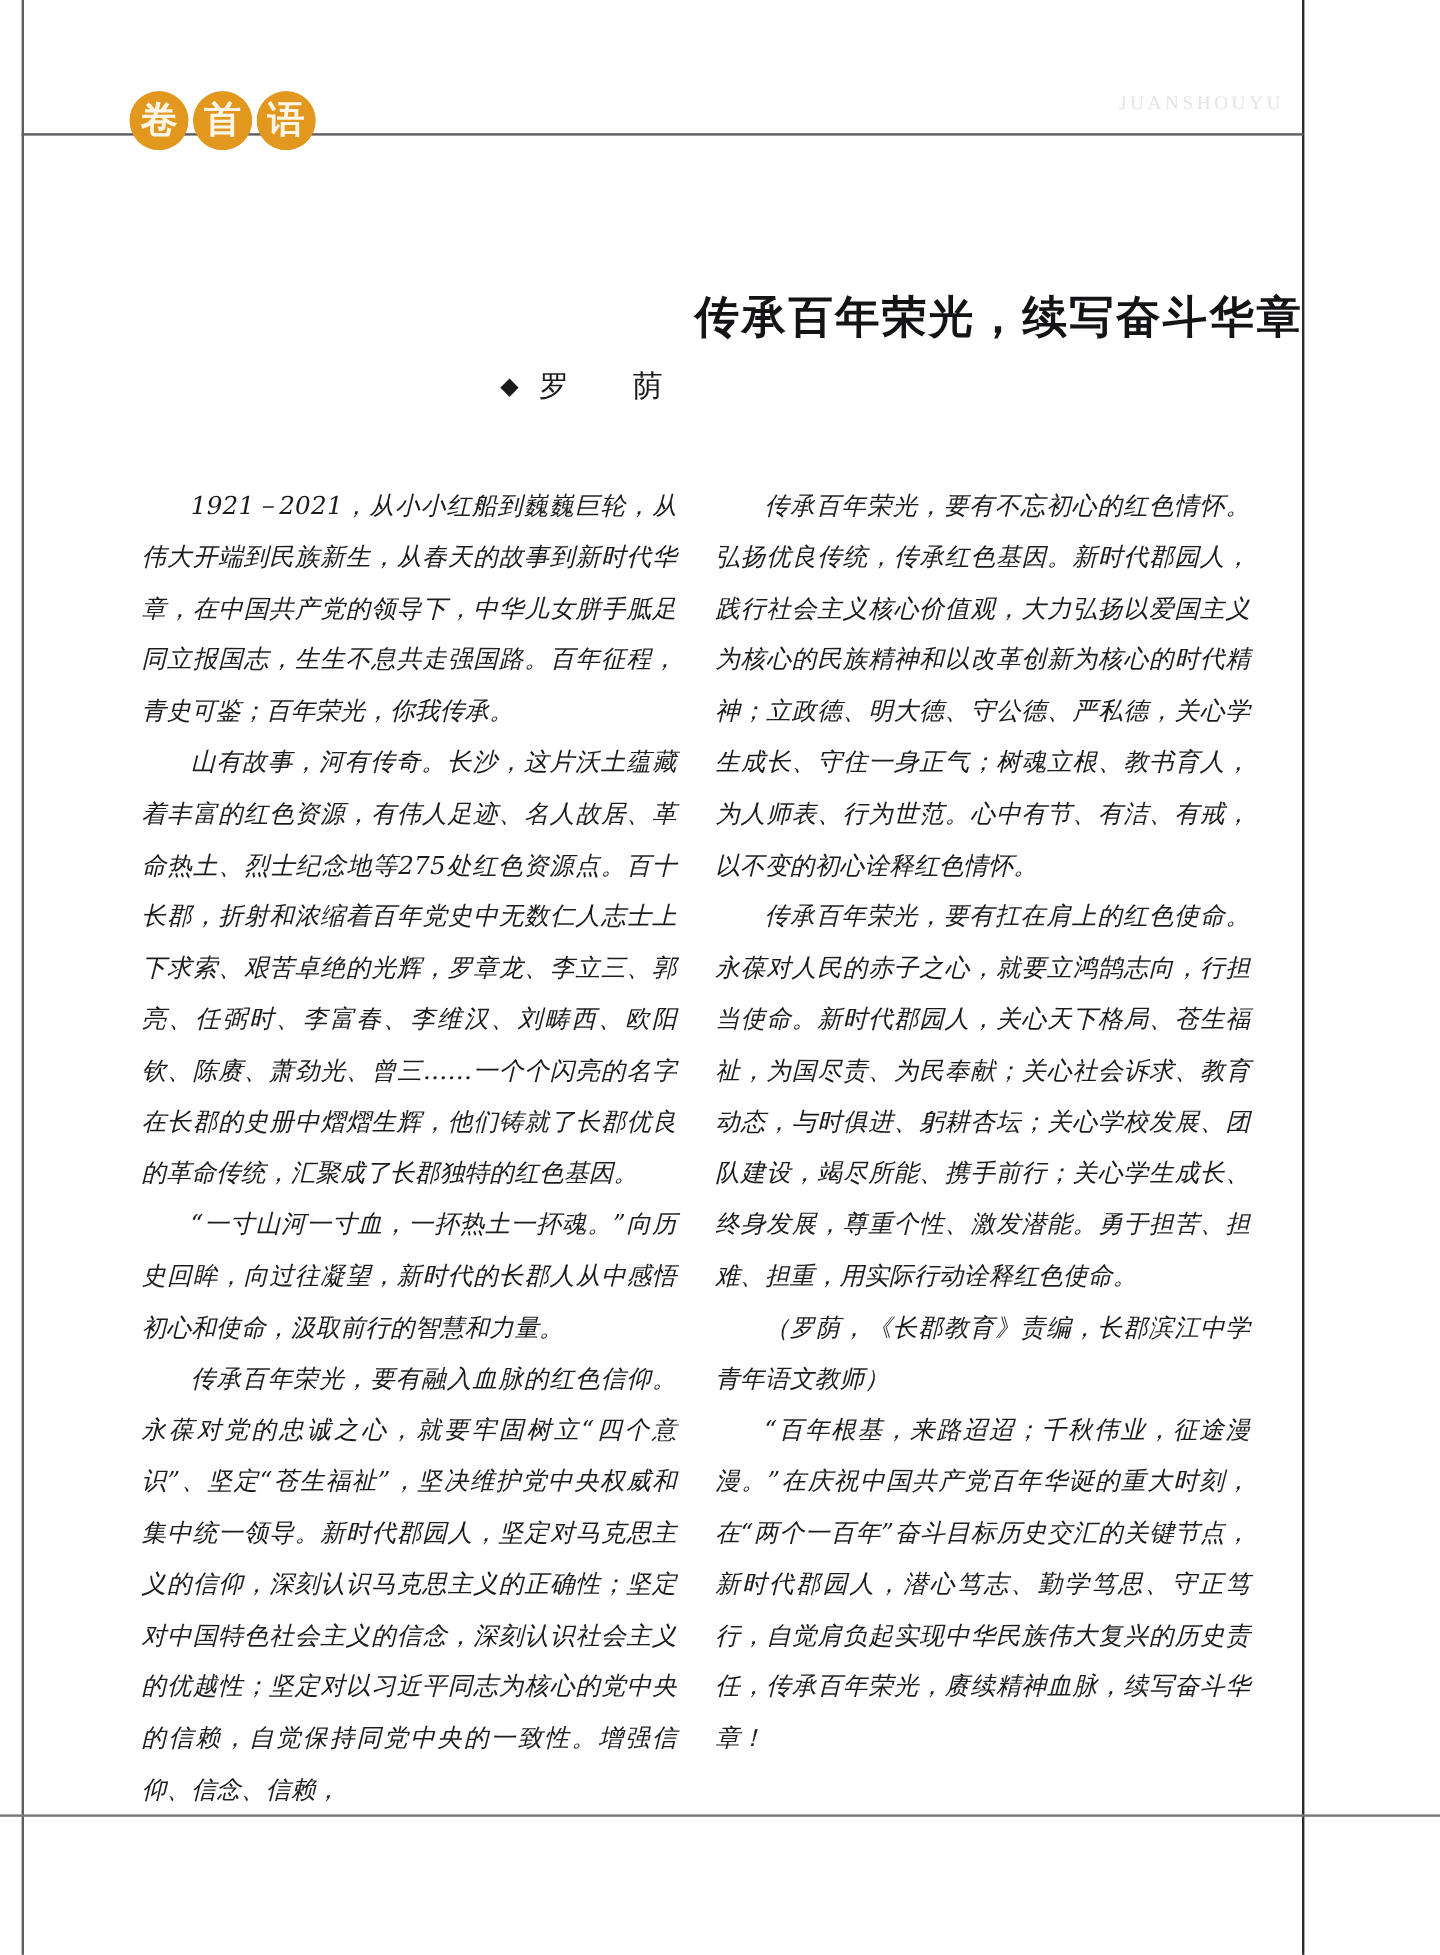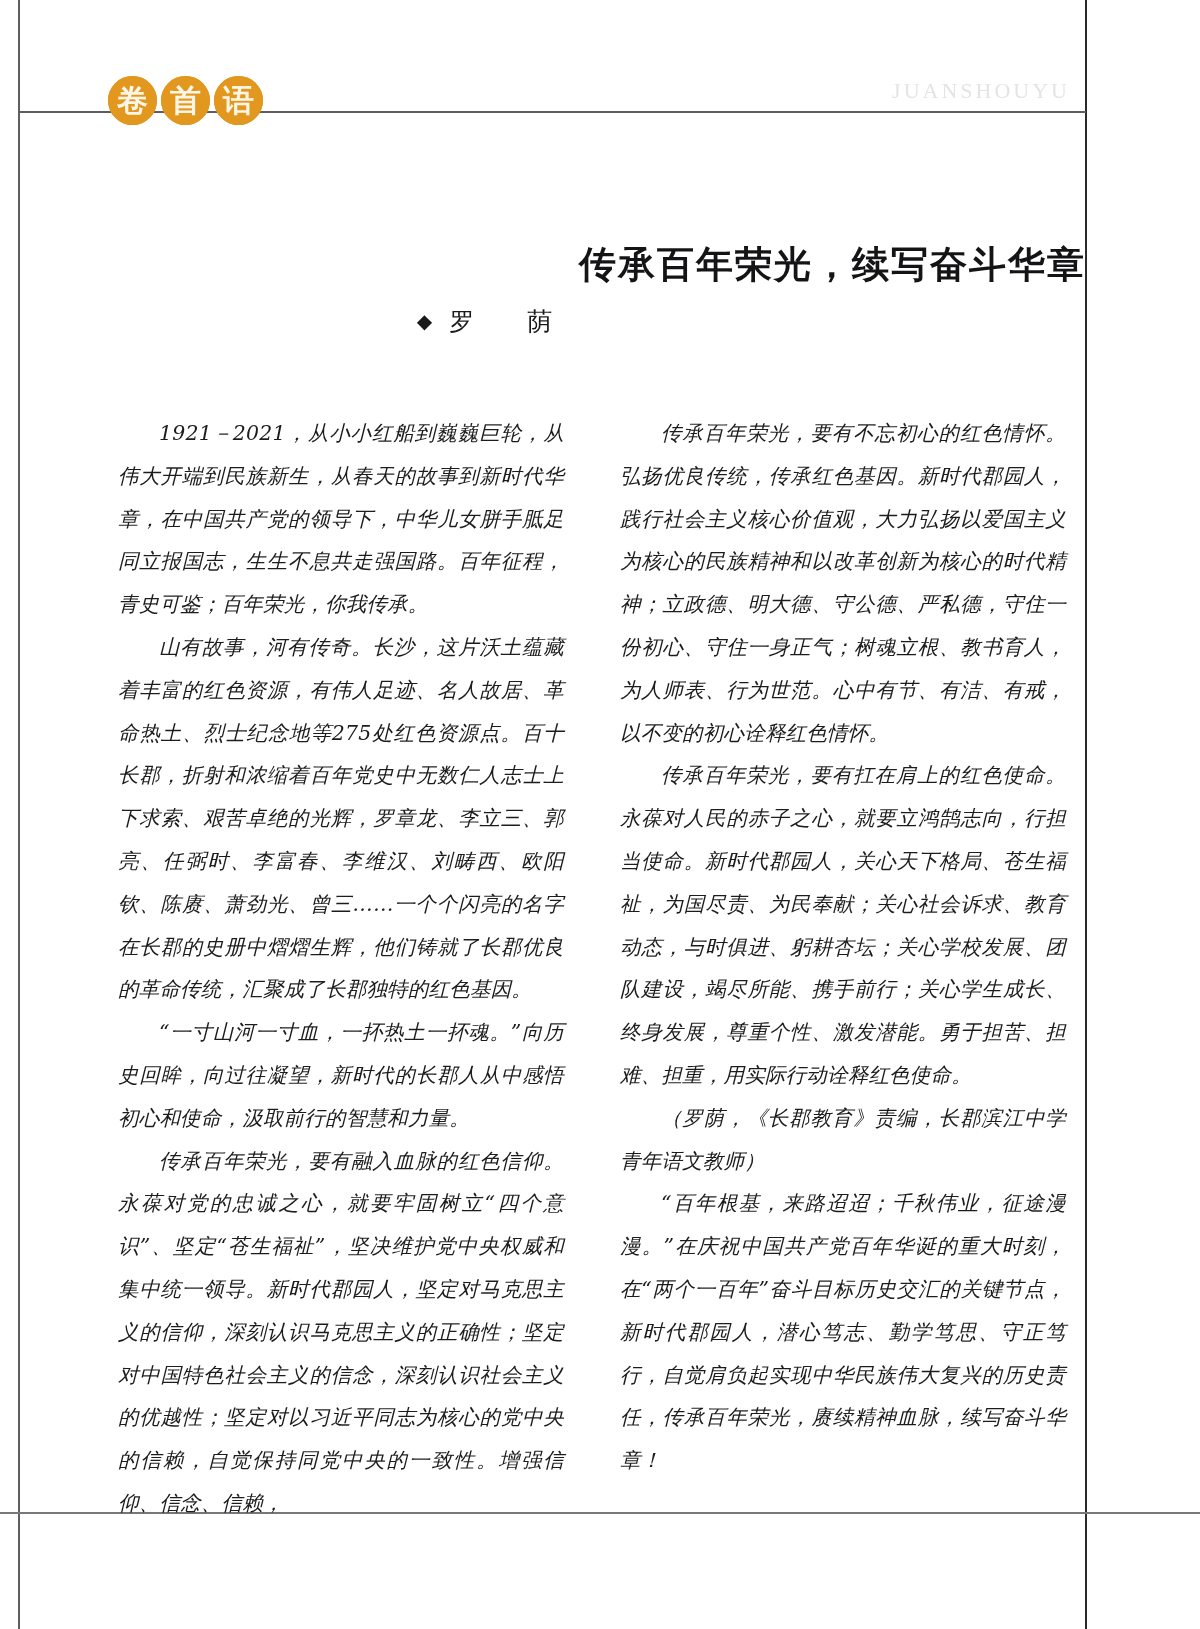--- a/index.html
+++ b/index.html
@@ -74,21 +74,21 @@
     letter-spacing: 0;
     box-shadow: inset 0 0 0 1px #e2971f;
   }
 
   
   #header-romanization {
     position: absolute;
     right: 130px;
     top: 78px;
     font-family: "Liberation Serif", serif;
-    font-size: 22px;
+    font-size: 16px;
     letter-spacing: 3px;
     color: #e4e4e6;
     white-space: nowrap;
   }
 
   
   #article-title {
     position: absolute;
     left: 18px;
     top: 215px;
@@ -121,25 +121,25 @@
   }
   #author-name {
     display: inline-block;
     letter-spacing: 14px;
   }
 
   
   #article-body {
     position: absolute;
     left: 118px;
-    top: 412px;
+    top: 400px;
     width: 948px;
     height: 1060px;
     display: flex;
-    gap: 56px;
+    gap: 32px;
   }
   .body-column {
     width: 446px;
   }
   .body-paragraph {
     margin: 0;
     font-family: "DejaVu Serif", "Liberation Serif", serif;
     font-size: 20.5px;
     line-height: 42.8px;
     color: #1c1c1e;
@@ -178,19 +178,19 @@
 <div id="article-body">
 
   <div class="body-column">
     <p class="body-paragraph indent">1921－2021，从小小红船到巍巍巨轮，从伟大开端到民族新生，从春天的故事到新时代华章，在中国共产党的领导下，中华儿女胼手胝足同立报国志，生生不息共走强国路。百年征程，青史可鉴；百年荣光，你我传承。</p>
     <p class="body-paragraph indent">山有故事，河有传奇。长沙，这片沃土蕴藏着丰富的红色资源，有伟人足迹、名人故居、革命热土、烈士纪念地等275处红色资源点。百十长郡，折射和浓缩着百年党史中无数仁人志士上下求索、艰苦卓绝的光辉，罗章龙、李立三、郭亮、任弼时、李富春、李维汉、刘畴西、欧阳钦、陈赓、萧劲光、曾三……一个个闪亮的名字在长郡的史册中熠熠生辉，他们铸就了长郡优良的革命传统，汇聚成了长郡独特的红色基因。</p>
     <p class="body-paragraph indent">“一寸山河一寸血，一抔热土一抔魂。”向历史回眸，向过往凝望，新时代的长郡人从中感悟初心和使命，汲取前行的智慧和力量。</p>
     <p class="body-paragraph indent">传承百年荣光，要有融入血脉的红色信仰。永葆对党的忠诚之心，就要牢固树立“四个意识”、坚定“苍生福祉”，坚决维护党中央权威和集中统一领导。新时代郡园人，坚定对马克思主义的信仰，深刻认识马克思主义的正确性；坚定对中国特色社会主义的信念，深刻认识社会主义的优越性；坚定对以习近平同志为核心的党中央的信赖，自觉保持同党中央的一致性。增强信仰、信念、信赖，</p>
   </div>
 
   <div class="body-column">
-    <p class="body-paragraph indent">传承百年荣光，要有不忘初心的红色情怀。弘扬优良传统，传承红色基因。新时代郡园人，践行社会主义核心价值观，大力弘扬以爱国主义为核心的民族精神和以改革创新为核心的时代精神；立政德、明大德、守公德、严私德，守住一份初心、守住一身正气；树魂立根、教书育人，为人师表、行为世范。心中有节、有洁、有戒，以不变的初心诠释红色情怀。</p>
+    <p class="body-paragraph indent">传承百年荣光，要有不忘初心的红色情怀。弘扬优良传统，传承红色基因。新时代郡园人，践行社会主义核心价值观，大力弘扬以爱国主义为核心的民族精神和以改革创新为核心的时代精神；立政德、明大德、守公德、严私德，关心学生成长、守住一身正气；树魂立根、教书育人，为人师表、行为世范。心中有节、有洁、有戒，以不变的初心诠释红色情怀。</p>
     <p class="body-paragraph indent">传承百年荣光，要有扛在肩上的红色使命。永葆对人民的赤子之心，就要立鸿鹄志向，行担当使命。新时代郡园人，关心天下格局、苍生福祉，为国尽责、为民奉献；关心社会诉求、教育动态，与时俱进、躬耕杏坛；关心学校发展、团队建设，竭尽所能、携手前行；关心学生成长、终身发展，尊重个性、激发潜能。勇于担苦、担难、担重，用实际行动诠释红色使命。</p>
     <p class="body-paragraph indent">（罗荫，《长郡教育》责编，长郡滨江中学青年语文教师）</p>
     <p class="body-paragraph indent">“百年根基，来路迢迢；千秋伟业，征途漫漫。”在庆祝中国共产党百年华诞的重大时刻，在“两个一百年”奋斗目标历史交汇的关键节点，新时代郡园人，潜心笃志、勤学笃思、守正笃行，自觉肩负起实现中华民族伟大复兴的历史责任，传承百年荣光，赓续精神血脉，续写奋斗华章！</p>
   </div>
 
 </div>
 
 </body></html>

